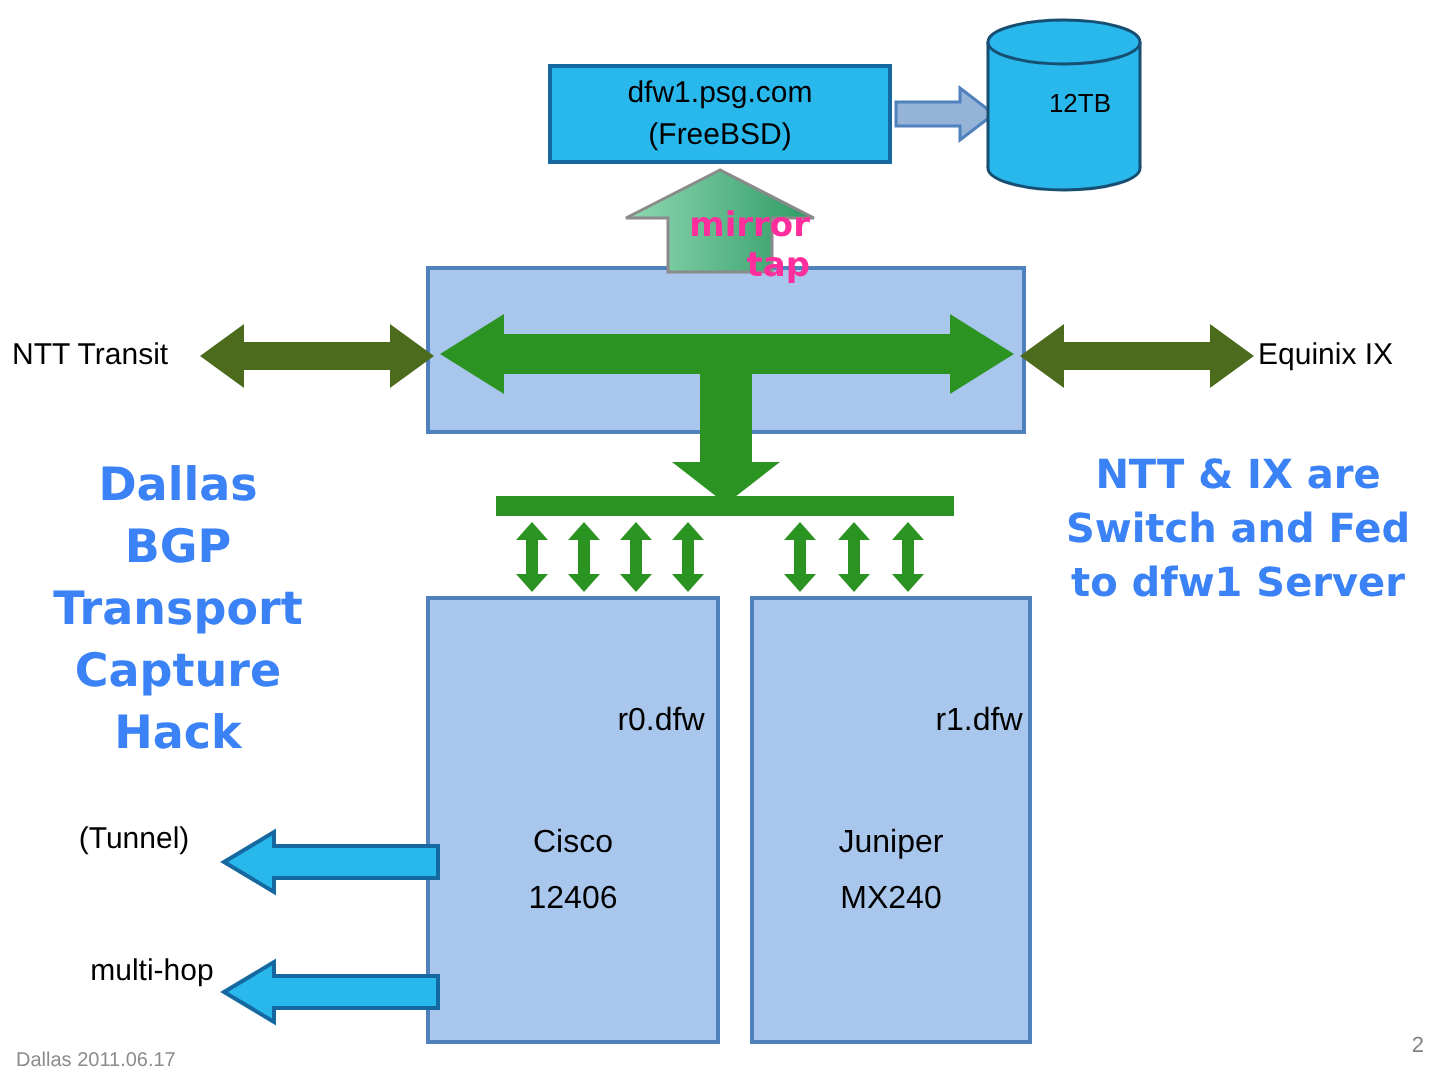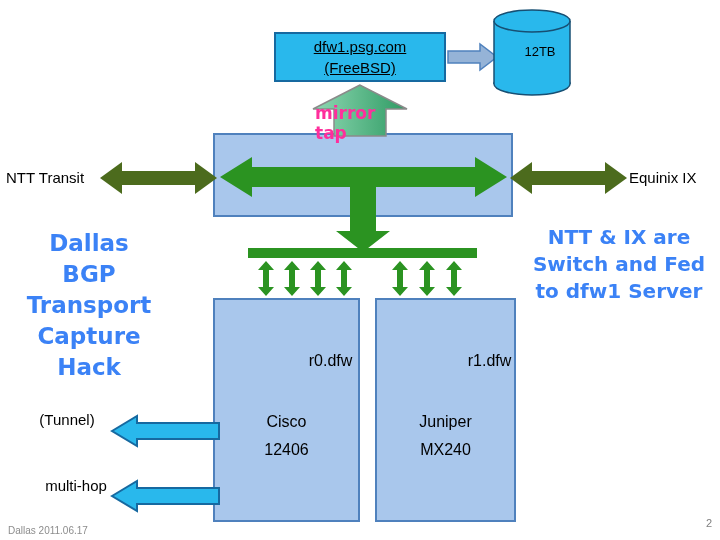--- a/index.html
+++ b/index.html
@@ -8,39 +8,39 @@
     font-family:"Liberation Sans", sans-serif;overflow:hidden;
   }
   .layer-svg{position:absolute;left:0;top:0;z-index:2;pointer-events:none;}
   .box{position:absolute;box-sizing:border-box;z-index:1;}
   .txt{position:absolute;z-index:3;color:#000;}
 
   .server-box{
     left:274px;top:32px;width:172px;height:50px;
     background:#29B8EC;border:2px solid #1669A0;
     display:flex;flex-direction:column;align-items:center;justify-content:center;
-    font-size:15px;line-height:21px;z-index:1;color:#000;text-align:center;text-decoration:underline;
+    font-size:15px;line-height:21px;z-index:1;color:#000;text-align:center;
   }
   .switch-box{
     left:213px;top:133px;width:300px;height:84px;
     background:#A9C7EC;border:2px solid #4F81BD;
   }
   .router-box{
     top:298px;height:224px;background:#A9C7EC;border:2px solid #4F81BD;
     text-align:center;font-size:16px;color:#000;
   }
   .router-box .router-name{position:absolute;top:52px;width:100%;padding-left:44px;}
   .router-box .router-detail{position:absolute;top:108px;width:100%;line-height:28px;}
   .r0{left:213px;width:147px;}
   .r1{left:375px;width:141px;}
 
   .storage-label{left:512px;top:44px;width:56px;text-align:center;font-size:13px;}
 
   .mirror-tap{
-    left:315px;top:103px;width:90px;text-align:left;
+    left:315px;top:103px;width:90px;text-align:right;
     font-weight:bold;font-size:17px;line-height:20px;color:#FF2E9C;
     font-family:"DejaVu Sans", sans-serif;
   }
 
   .link-label{font-size:15px;}
   .ntt-label{left:6px;top:169px;width:92px;}
   .equinix-label{left:629px;top:169px;width:88px;}
 
   .note{
     font-family:"DejaVu Sans", sans-serif;font-weight:bold;color:#3b82f6;

